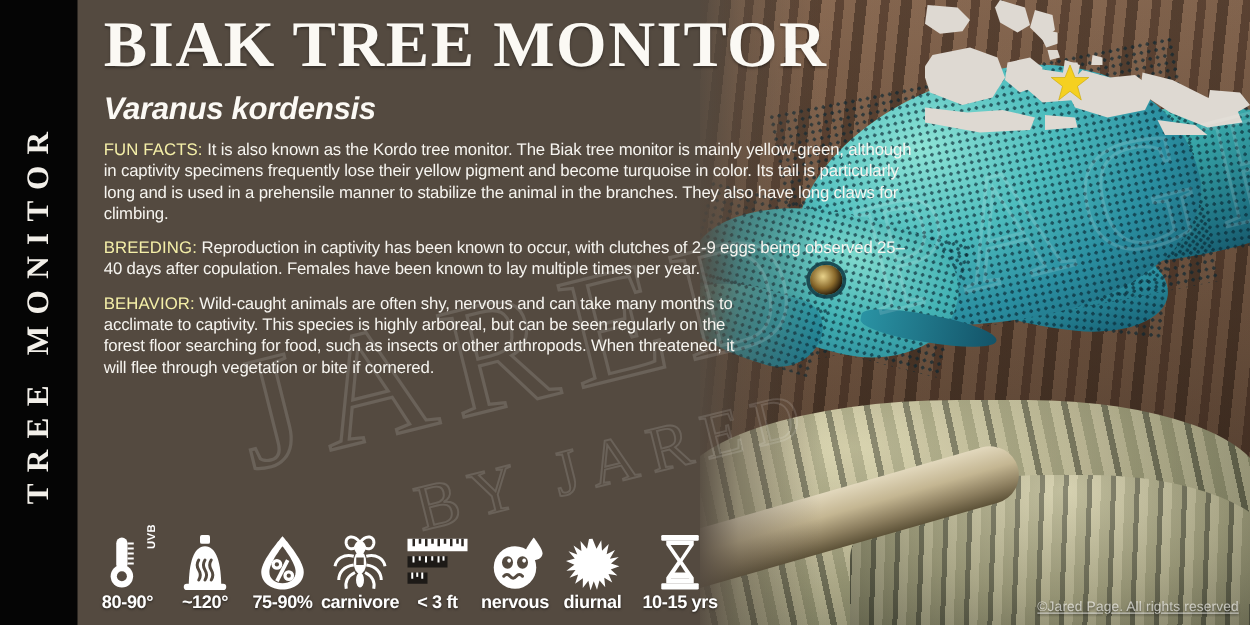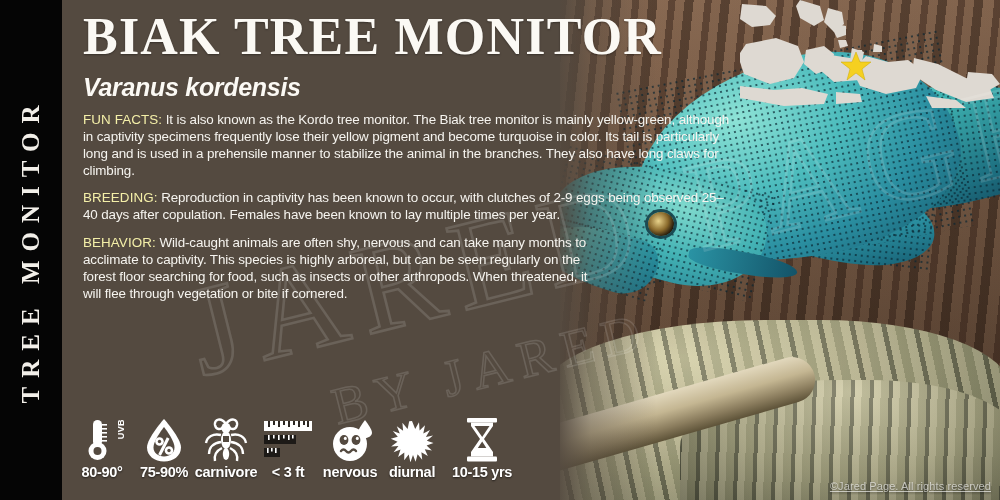--- a/index.html
+++ b/index.html
@@ -216,21 +216,21 @@
     z-index: 6;
     padding-left: 9px;
   }
   .icell {
     width: 62px;
     display: flex;
     flex-direction: column;
     align-items: center;
     justify-content: flex-end;
     height: 100%;
-    padding-bottom: 20px;
+    padding-bottom: 10px;
     position: relative;
   }
   .icell .glyph {
     height: 44px;
     display: flex;
     align-items: flex-end;
     justify-content: center;
     margin-bottom: 2px;
   }
   .icell .lbl {
@@ -358,20 +358,37 @@
             <rect x="21" y="14" width="5" height="1.6"></rect>
             <rect x="21" y="18" width="5" height="1.6"></rect>
             <rect x="21" y="22" width="5" height="1.6"></rect>
           </g>
         </svg>
       </div>
       <span class="vlabel" style="right:7px;top:1px;">UVB</span>
       <span class="lbl">80-90°</span>
     </div>
 
+    <div class="icell">
+      <div class="glyph">
+        <svg width="46" height="44" viewBox="0 0 46 44">
+          <g fill="#fff">
+            <rect x="19" y="0" width="8" height="7" rx="1.5"></rect>
+            <path d="M10 42 C10 22 14 9 23 9 C32 9 36 22 36 42 Z"></path>
+            <rect x="6" y="39" width="34" height="5" rx="2.5"></rect>
+          </g>
+          <g stroke="#544a40" stroke-width="2.4" fill="none" stroke-linecap="round">
+            <path d="M18 36 q2.5 -4 0 -8 q-2.5 -4 0 -8"></path>
+            <path d="M23 36 q2.5 -4 0 -8 q-2.5 -4 0 -8"></path>
+            <path d="M28 36 q2.5 -4 0 -8 q-2.5 -4 0 -8"></path>
+          </g>
+        </svg>
+      </div>
+      <span class="lbl">~120°</span>
+    </div>
 
     <div class="icell">
       <div class="glyph">
         <svg width="40" height="44" viewBox="0 0 40 44">
           <path d="M20 1 C20 1 3 20 3 29.5 C3 37.9 10.6 43.5 20 43.5 C29.4 43.5 37 37.9 37 29.5 C37 20 20 1 20 1 Z" fill="#fff"></path>
           <path d="M20 9 C20 9 9.5 22 9.5 29.5 C9.5 35 14.2 38.5 20 38.5 C25.8 38.5 30.5 35 30.5 29.5 C30.5 22 20 9 20 9 Z" fill="#544a40"></path>
           <g fill="#fff">
             <circle cx="15.5" cy="23.5" r="4.3"></circle>
             <circle cx="15.5" cy="23.5" r="1.7" fill="#544a40"></circle>
             <circle cx="25" cy="32.5" r="4.3"></circle>

